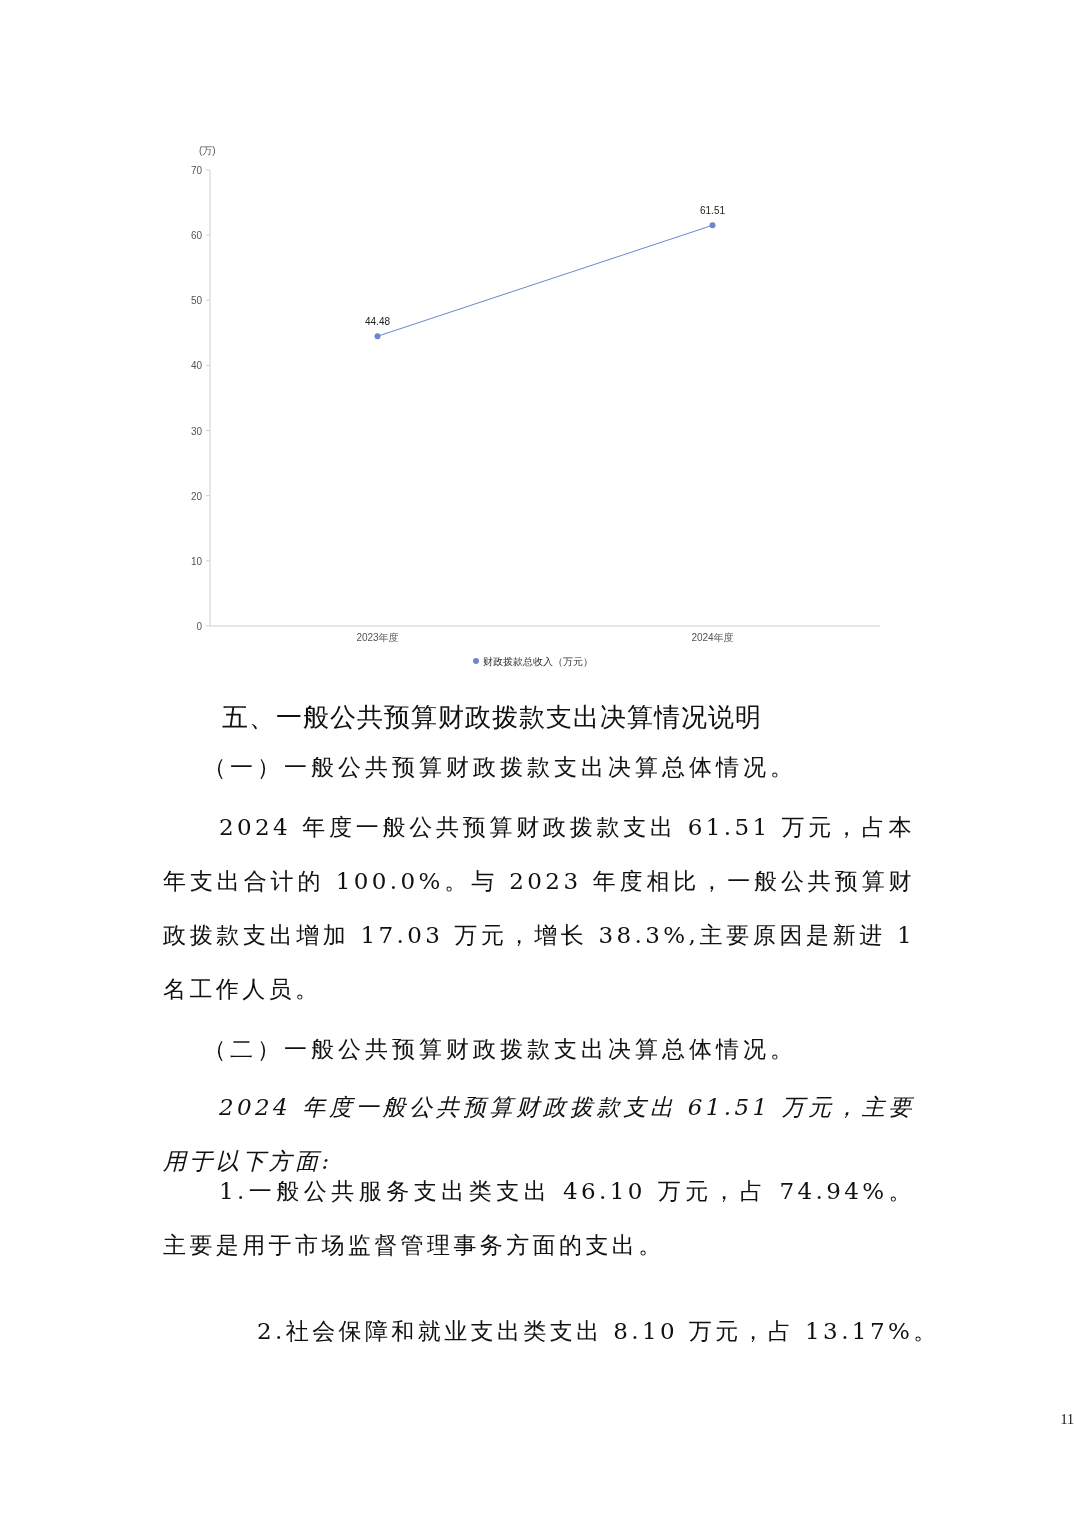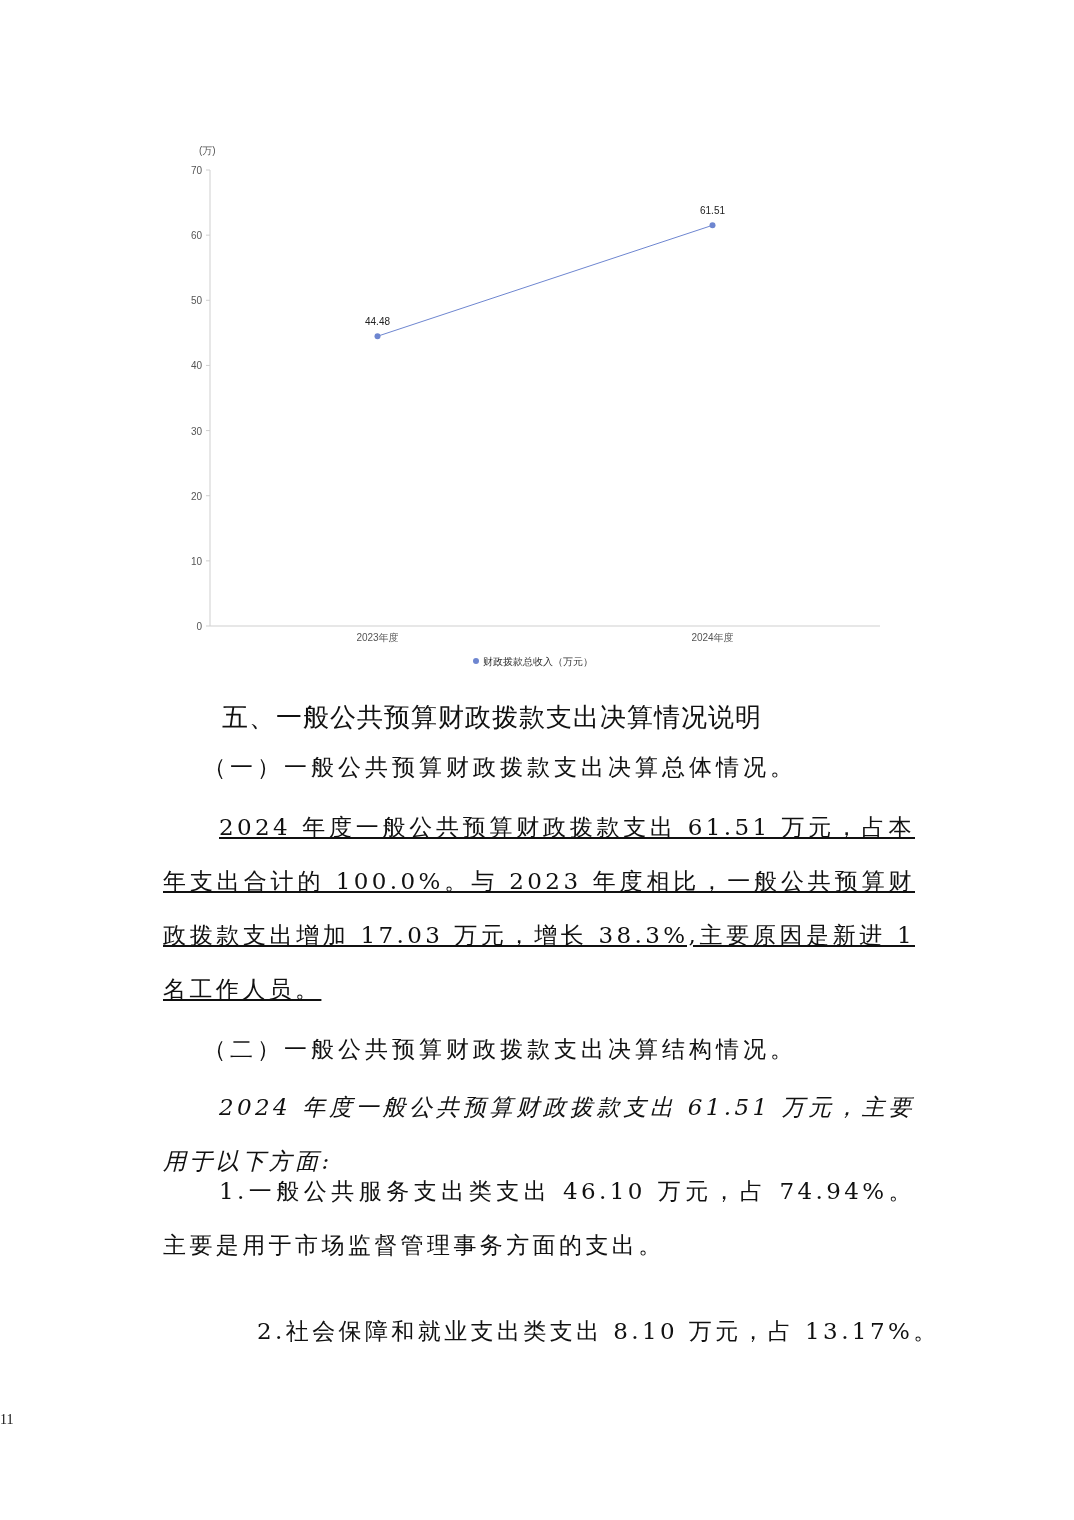--- a/index.html
+++ b/index.html
@@ -9,21 +9,21 @@
   #chart text { font-family: "Liberation Sans", "DejaVu Sans", sans-serif; }
   .tick { font-size: 10px; fill: #555; }
   .xtick { font-size: 10px; fill: #555; }
   .dlabel { font-size: 10px; fill: #222; }
   .legend-text { font-size: 10px; fill: #333; }
   .heading { position: absolute; left: 222px; top: 700px; font-size: 26px;
              font-family: Liberation Serif, serif; letter-spacing: 1px; }
   .para { position: absolute; left: 163px; width: 752px; font-size: 23px; line-height: 54px;
           letter-spacing: 3.4px; text-align: justify; }
   .indent { text-indent: 56px; }
-  .pnum { position: absolute; left: 0; width: 1074px; top: 1412px; text-align: left;
+  .pnum { position: absolute; left: 0; width: 1074px; top: 1412px; text-align: right;
           font-size: 14px; font-family: "Liberation Serif", serif; }
 </style>
 </head>
 <body>
 
 <svg id="chart" xmlns="http://www.w3.org/2000/svg">
   <text id="unit-label" class="tick" x="199" y="154">(万)</text>
   <line x1="210" y1="170" x2="210" y2="626" stroke="#cfcfcf" stroke-width="1"></line>
   <line x1="210" y1="626" x2="880" y2="626" stroke="#cfcfcf" stroke-width="1"></line>
   <g id="yticks">
@@ -56,18 +56,18 @@
       <text x="712.5" y="214.3062857142857" text-anchor="middle" class="dlabel">61.51</text>
     </g>
   <g id="legend">
     <circle cx="476" cy="661" r="3" fill="#6e86d0"></circle>
     <text id="legend-text" class="legend-text" x="483" y="665">财政拨款总收入（万元）</text>
   </g>
 </svg>
 
 <div class="heading">五、一般公共预算财政拨款支出决算情况说明</div>
 <div class="para" style="top:740px; left:203px; width:720px; letter-spacing:4px;">（一）一般公共预算财政拨款支出决算总体情况。</div>
-<div class="para indent" style="top:800px;text-decoration:underline;">2024 年度一般公共预算财政拨款支出 61.51 万元，占本年支出合计的 100.0%。与 2023 年度相比，一般公共预算财政拨款支出增加 17.03 万元，增长 38.3%,主要原因是新进 1 名工作人员。</div>
-<div class="para" style="top:1022px; left:203px; width:720px; letter-spacing:4px;">（二）一般公共预算财政拨款支出决算结构情况。</div>
+<div class="para indent" style="top:800px;">2024 年度一般公共预算财政拨款支出 61.51 万元，占本年支出合计的 100.0%。与 2023 年度相比，一般公共预算财政拨款支出增加 17.03 万元，增长 38.3%,主要原因是新进 1 名工作人员。</div>
+<div class="para" style="top:1022px; left:203px; width:720px; letter-spacing:4px;">（二）一般公共预算财政拨款支出决算总体情况。</div>
 <div class="para indent" style="top:1080px;font-style:italic;">2024 年度一般公共预算财政拨款支出 61.51 万元，主要用于以下方面:</div>
 <div class="para indent" style="top:1164px;">1.一般公共服务支出类支出 46.10 万元，占 74.94%。主要是用于市场监督管理事务方面的支出。</div>
 <div class="para indent" style="top:1304px;margin-left:38px;">2.社会保障和就业支出类支出 8.10 万元，占 13.17%。</div>
 <div class="pnum">11</div>
 
 </body></html>

